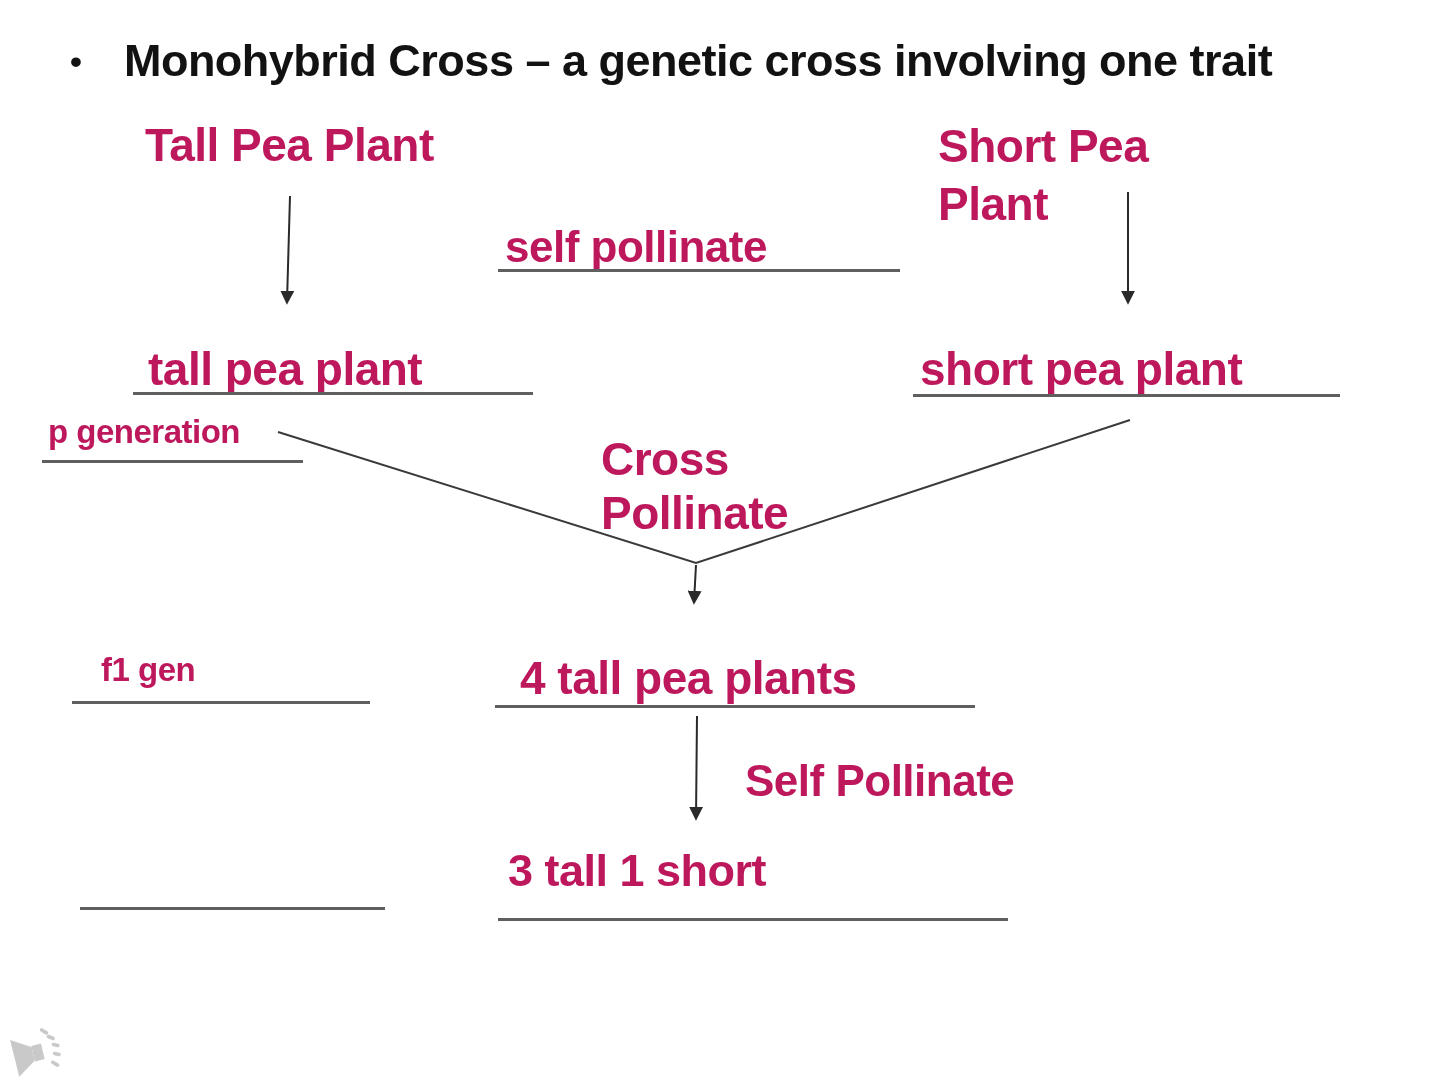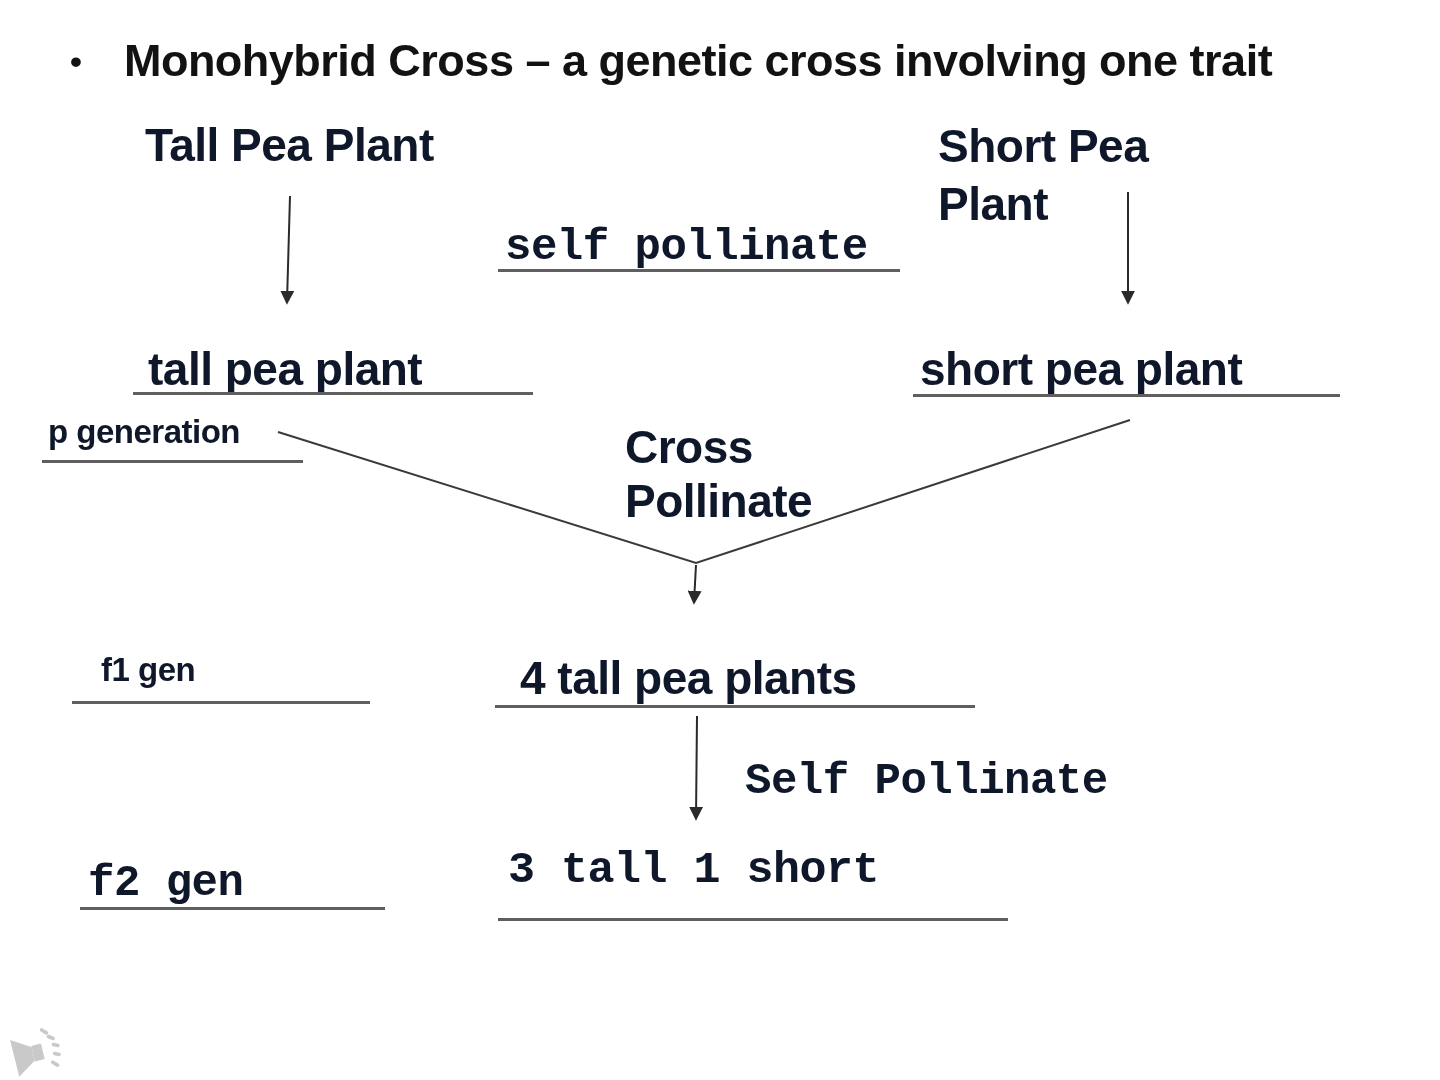--- a/index.html
+++ b/index.html
@@ -12,21 +12,21 @@
     width: 1440px;
     height: 1080px;
     background: #ffffff;
     overflow: hidden;
     font-family: "Liberation Sans", sans-serif;
     color: #121212;
   }
   .abs { position: absolute; }
   .txt {
     font-weight: 700;
-    color: #0f172a;
+    color: #be185d;
     white-space: nowrap;
     letter-spacing: -0.5px;
   }
   .wrap { white-space: normal; }
   .title-row {
     left: 70px; top: 36px;
     display: flex;
     align-items: flex-start;
   }
   .bullet {
@@ -47,21 +47,21 @@
     height: 3px;
     background: #5f5f5f;
   }
   .overlay {
     position: absolute;
     left: 0; top: 0;
     width: 1440px; height: 1080px;
     pointer-events: none;
   }
   .lbl-lg  { font-size: 46px; line-height: 1.2; }
-  .lbl-md  { font-size: 44px; line-height: 1.2; font-family: Liberation Mono, monospace; }
+  .lbl-md  { font-size: 44px; line-height: 1.2; }
   .lbl-sm  { font-size: 33px; line-height: 1.2; }
   .speaker {
     position: absolute;
     left: 6px; top: 1026px;
     width: 62px; height: 54px;
     cursor: pointer;
   }
 </style>
 </head>
 <body>
@@ -82,31 +82,30 @@
 
   <div class="abs txt lbl-lg" style="left:148px; top:342px;">tall pea plant</div>
   <div class="blank-line" style="left:133px; top:392px; width:400px;"></div>
 
   <div class="abs txt lbl-lg" style="left:920px; top:342px;">short pea plant</div>
   <div class="blank-line" style="left:913px; top:394px; width:427px;"></div>
 
   <div class="abs txt lbl-sm" style="left:48px; top:412px;">p generation</div>
   <div class="blank-line" style="left:42px; top:460px; width:261px;"></div>
 
-  <div class="abs txt lbl-lg wrap" style="left:601px; top:420px; width:218px; line-height:1.18;margin-left:24px;">Cross Pollinate</div>
+  <div class="abs txt lbl-lg wrap" style="left:601px; top:432px; width:218px; line-height:1.18;">Cross Pollinate</div>
 
   <div class="abs txt lbl-sm" style="left:101px; top:650px;">f1 gen</div>
   <div class="blank-line" style="left:72px; top:701px; width:298px;"></div>
 
   <div class="abs txt lbl-lg" style="left:520px; top:651px;">4 tall pea plants</div>
   <div class="blank-line" style="left:495px; top:705px; width:480px;"></div>
 
   <div class="abs txt lbl-md" style="left:745px; top:755px;">Self Pollinate</div>
 
-  <div class="abs txt lbl-md" style="left:88px; top:857px;">f2 gen</div>
   <div class="blank-line" style="left:80px; top:907px; width:305px;"></div>
 
   <div class="abs txt lbl-md" style="left:508px; top:844px; font-size:45px;">3 tall 1 short</div>
   <div class="blank-line" style="left:498px; top:918px; width:510px;"></div>
 
   <svg class="overlay" viewBox="0 0 1440 1080">
     <defs>
       <marker id="ah" viewBox="0 0 10 10" refX="8" refY="5" markerWidth="7" markerHeight="7" orient="auto-start-reverse">
         <path d="M0,0 L10,5 L0,10 Z" fill="#2a2a2a"></path>
       </marker>

